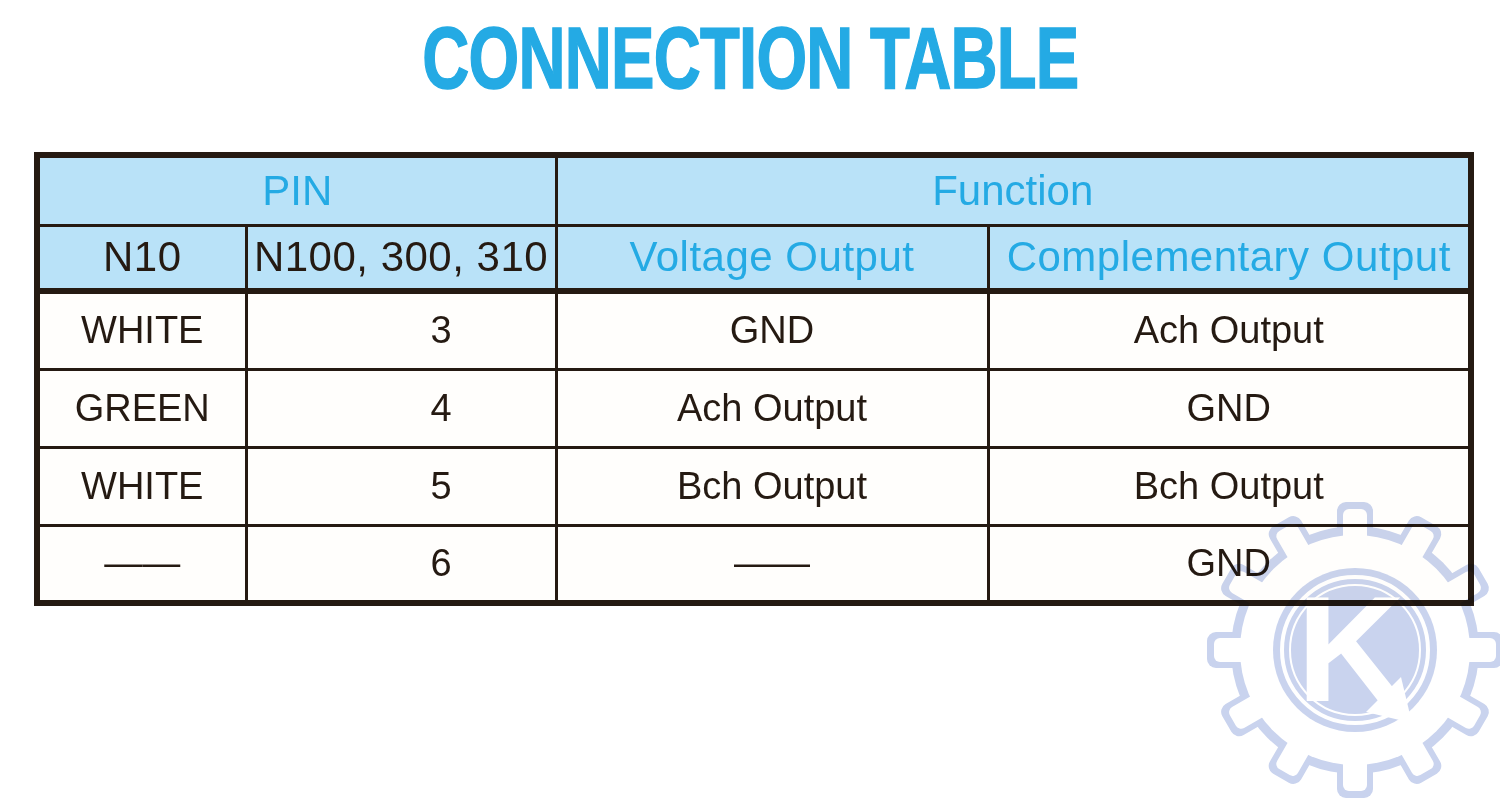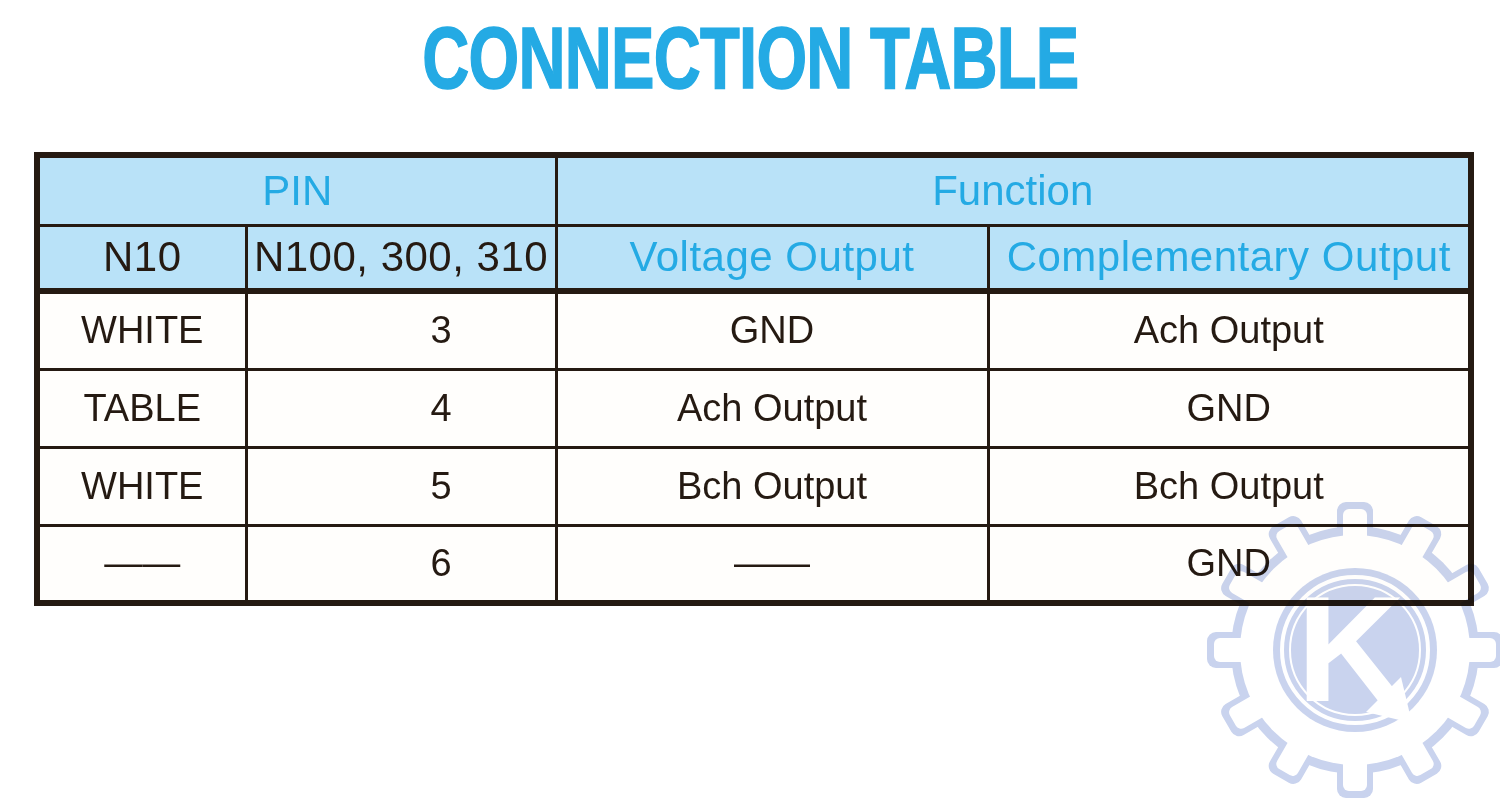--- a/index.html
+++ b/index.html
@@ -109,21 +109,21 @@
       </tr>
     </thead>
     <tbody>
       <tr>
         <td>WHITE</td>
         <td class="num">3</td>
         <td>GND</td>
         <td>Ach Output</td>
       </tr>
       <tr>
-        <td>TABLE</td>
+        <td>GREEN</td>
         <td class="num">4</td>
         <td>Ach Output</td>
         <td>GND</td>
       </tr>
       <tr>
         <td>WHITE</td>
         <td class="num">5</td>
         <td>Bch Output</td>
         <td>Bch Output</td>
       </tr>

